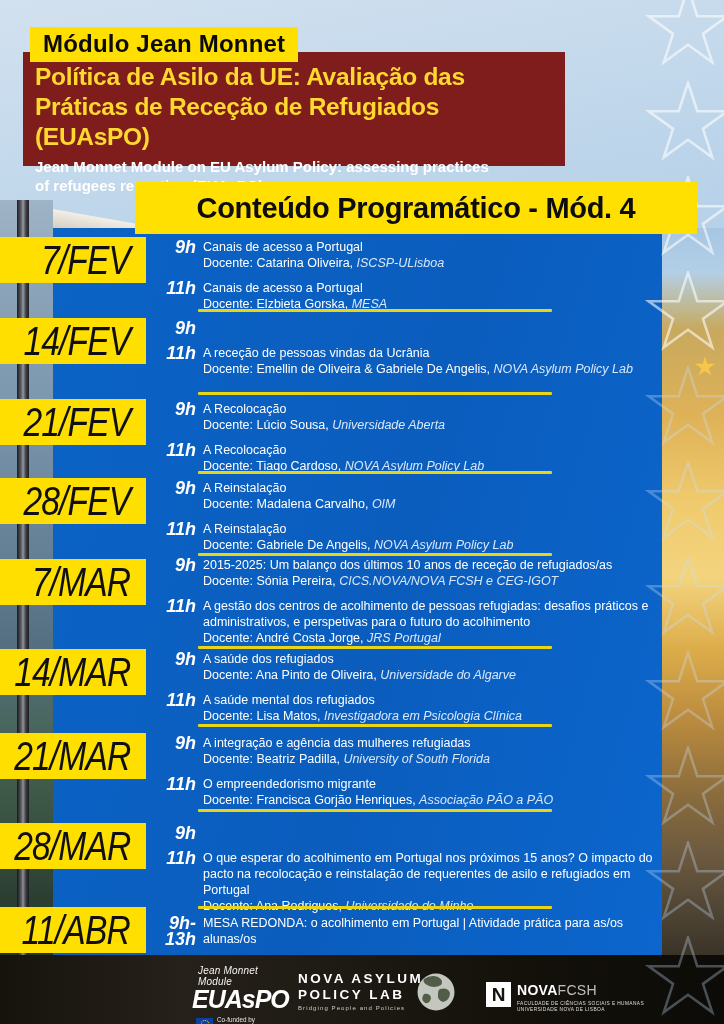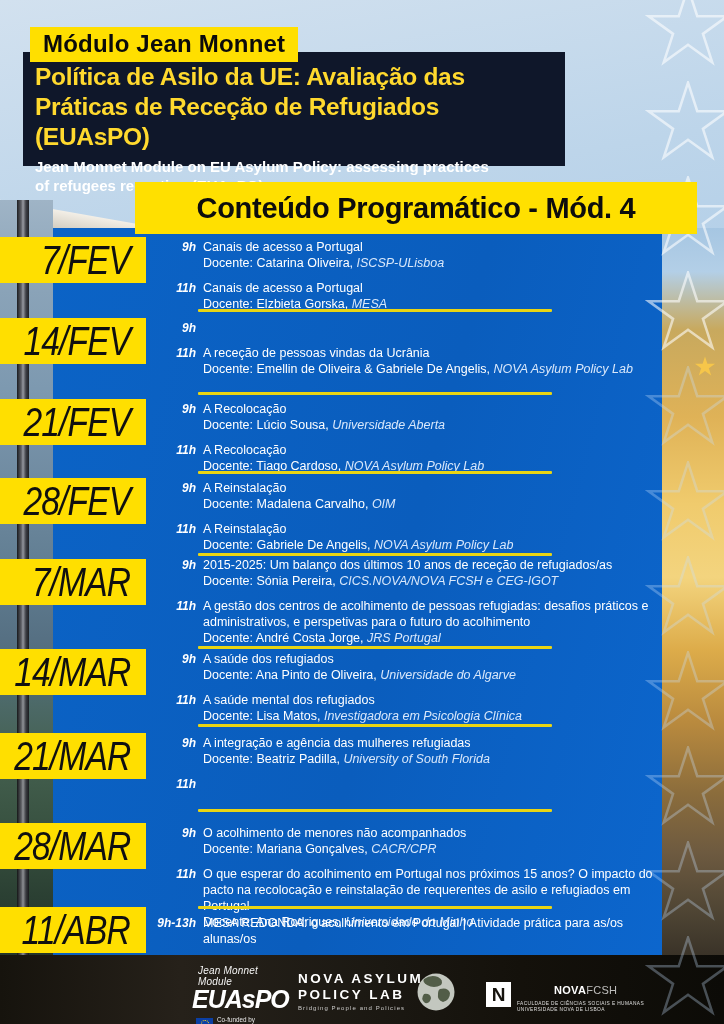--- a/index.html
+++ b/index.html
@@ -29,38 +29,38 @@
   .star path{fill:none;stroke-width:3;}
   .star.bright path{stroke:rgba(255,255,255,.58);}
   .star.faint path{stroke:rgba(200,225,252,.32);}
   .eu-mini-star{position:absolute;left:694px;top:356px;width:22px;height:22px;z-index:3;}
   .eu-mini-star path{fill:#f6c64a;stroke:none;}
 
   
   .badge-top{position:absolute;left:30px;top:27px;z-index:6;background:#ffdf00;color:#0b0b0b;
     font-weight:700;font-size:24px;line-height:24px;padding:5px 13px 6px;letter-spacing:.2px;}
   .header-box{position:absolute;left:23px;top:52px;width:542px;height:114px;z-index:5;
-    background:#0f172a;box-sizing:border-box;padding:10px 10px 0 12px;}
+    background:#7f1d1d;box-sizing:border-box;padding:10px 10px 0 12px;}
   .title{color:#ffd92e;font-weight:700;font-size:24.5px;line-height:30px;letter-spacing:-.3px;}
   .subtitle{color:#fff;font-weight:700;font-size:15px;line-height:19px;margin-top:5px;}
   .it{text-align:center;}
 
   .banner{position:absolute;left:135px;top:182px;width:562px;height:52px;z-index:6;background:#ffe000;
     display:flex;align-items:center;justify-content:center;}
   .banner span{font-weight:800;font-size:29px;color:#0d0d0d;letter-spacing:-.3px;}
 
   
   .section{position:absolute;left:0;width:662px;z-index:5;}
   .badge{position:absolute;left:0;top:0;width:146px;height:46px;background:#ffdf00;
     display:flex;align-items:center;justify-content:flex-end;padding-right:16px;box-sizing:border-box;}
   .badge span{font-style:italic;font-size:40px;font-weight:400;color:#101010;letter-spacing:-1px;
     transform:scaleX(.84);transform-origin:100% 50%;white-space:nowrap;}
   .sessions{position:absolute;left:150px;top:2px;width:505px;}
   .session{display:flex;margin-bottom:9px;}
-  .time{flex:none;width:46px;text-align:right;font-weight:700;font-style:italic;font-size:12px;
+  .time{flex:none;width:46px;text-align:right;font-weight:700;font-style:italic;font-size:18px;
     color:#fff;padding-right:7px;line-height:16px;}
   .stext{font-size:12.5px;color:#fff;line-height:16px;max-width:470px;}
   .docente{color:#fff;}
   .affil{font-style:italic;color:#d9e8fb;}
   .divider{position:absolute;left:198px;width:354px;height:3px;background:#e9d513;z-index:5;border-radius:1px;}
 
   
   .logos{position:absolute;left:192px;top:962px;z-index:5;display:flex;align-items:flex-start;color:#fff;}
   .lg-euaspo{margin-top:3px;width:86px;text-align:left;}
   .jm-kicker{font-style:italic;font-size:10px;letter-spacing:.2px;opacity:.95;padding-left:6px;}
@@ -69,21 +69,21 @@
   .jm-flag{width:17px;height:11px;background:#0b3fa4;display:flex;align-items:center;justify-content:center;}
   .jm-flag-stars{width:6px;height:6px;border:1px dotted #ffd617;border-radius:50%;}
   .jm-cotext{font-size:6.3px;line-height:7.5px;opacity:.9;}
   .lg-lab{margin-left:20px;margin-top:9px;position:relative;width:140px;}
   .pl-line{font-size:13.5px;font-weight:700;letter-spacing:2.5px;line-height:16px;white-space:nowrap;}
   .pl-tagline{font-size:6px;letter-spacing:1.1px;margin-top:2px;opacity:.75;white-space:nowrap;}
   .pl-globe{position:absolute;left:118px;top:1px;width:40px;height:40px;opacity:.9;}
   .lg-fcsh{margin-left:48px;margin-top:20px;display:flex;gap:6px;align-items:flex-start;}
   .fcsh-box{width:25px;height:25px;background:#fff;color:#17140e;display:flex;align-items:center;
     justify-content:center;font-weight:800;font-size:19px;flex:none;}
-  .fcsh-name{font-size:11px;line-height:17px;letter-spacing:.3px;white-space:nowrap;margin-left:37px;}
+  .fcsh-name{font-size:14px;line-height:17px;letter-spacing:.3px;white-space:nowrap;}
   .fcsh-name b{font-weight:700;}
   .fcsh-name .lite{font-weight:400;opacity:.72;}
   .fcsh-sub{font-size:4.8px;letter-spacing:.4px;line-height:6px;opacity:.85;margin-top:2px;white-space:nowrap;}
 </style>
 </head>
 <body>
 
 <div id="poster">
 
   <div class="bg-sky"></div>
@@ -287,36 +287,36 @@
     <div class="sessions">
       <div class="session">
         <div class="time">9h</div>
         <div class="stext">
           <div>A integração e agência das mulheres refugiadas</div>
           <div class="docente"><span>Docente: </span><span>Beatriz Padilla</span><span>, </span><span class="affil">University of South Florida</span></div>
         </div>
       </div>
       <div class="session">
         <div class="time">11h</div>
+        <div class="stext">
+          <div>O empreendedorismo migrante</div>
+          <div class="docente"><span>Docente: </span><span>Francisca Gorjão Henriques</span><span>, </span><span class="affil">Associação PÃO a PÃO</span></div>
+        </div>
       </div>
     </div>
   </div>
   <div class="divider" style="top:809px"></div>
 
   <div class="section" style="top:823px">
     <div class="badge">
         <span>28/MAR</span>
       </div>
     <div class="sessions">
       <div class="session">
         <div class="time">9h</div>
-        <div class="stext">
-          <div>O acolhimento de menores não acompanhados</div>
-          <div class="docente"><span>Docente: </span><span>Mariana Gonçalves</span><span>, </span><span class="affil">CACR/CPR</span></div>
-        </div>
       </div>
       <div class="session">
         <div class="time">11h</div>
         <div class="stext">
           <div>O que esperar do acolhimento em Portugal nos próximos 15 anos? O impacto do pacto na recolocação e reinstalação de requerentes de asilo e refugiados em Portugal</div>
           <div class="docente"><span>Docente: </span><span>Ana Rodrigues</span><span>, </span><span class="affil">Universidade do Minho</span></div>
         </div>
       </div>
     </div>
   </div>

